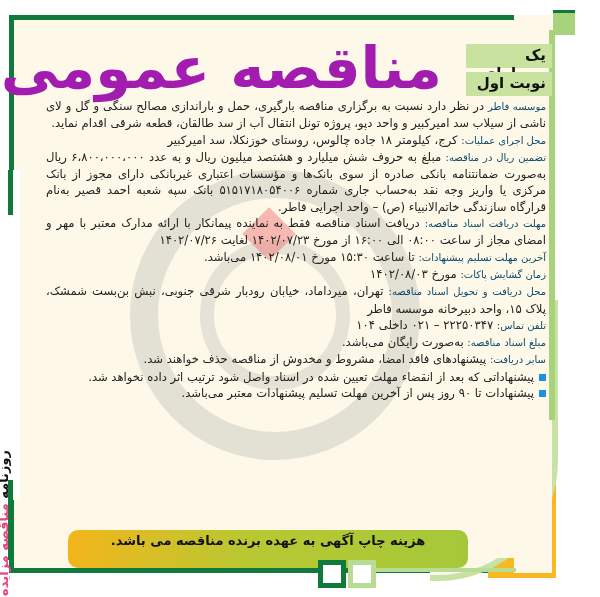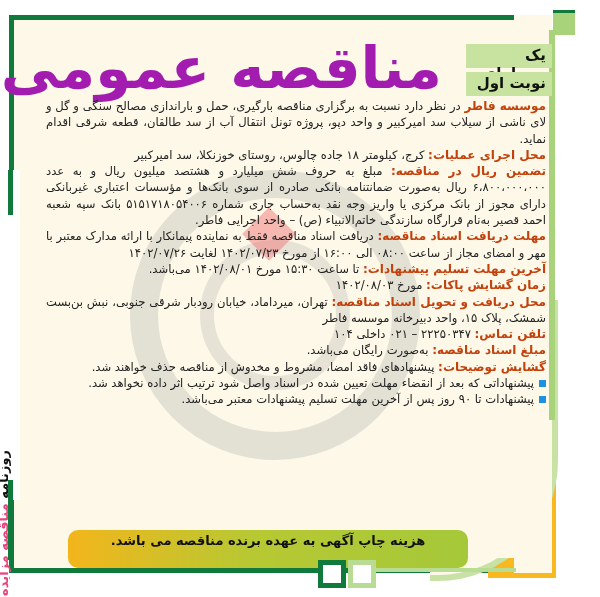--- a/index.html
+++ b/index.html
@@ -55,21 +55,21 @@
   .tag1 { top:24px; height:24px; }
   .tag2 { top:52px; height:24px; }
   .main-title {
     position:absolute; right:110px; top:8px; color:#a21caf; font-size:58px; font-weight:bold;
     font-family:"DejaVu Sans", sans-serif; line-height:80px; white-space:nowrap;
   }
   .body-text {
     position:absolute; right:6px; top:78px; width:500px; font-size:11.6px; line-height:16.3px; color:#222; text-align:justify;
   }
   .body-text p { margin:0; }
-  .b { font-weight:bold; color:#c2410c; font-size:12px; }
+  .b { font-weight:normal; color:#0c4a6e; font-size:10px; }
   .bullet { display:inline-block; width:7px; height:7px; background:#1e90e0; margin-left:5px; vertical-align:middle; }
   .footer-bar {
     position:absolute; left:68px; top:530px; width:400px; height:38px; border-radius:10px;
     background:linear-gradient(to left, #a5c83a 0%, #b8c832 55%, #f3b51c 100%);
     direction:rtl; text-align:center; font-weight:bold; font-size:13px; line-height:22px; color:#111;
   }
   .sq1 { position:absolute; left:318px; top:560px; width:18px; height:18px; border:5px solid #0f7a3c; background:#fff; }
   .sq2 { position:absolute; left:348px; top:560px; width:18px; height:18px; border:5px solid #b8dc94; background:#fff; }
   .bottom-line-light { position:absolute; left:376px; top:568px; width:140px; height:4px; background:#b8dc94; }
   .side-text {
@@ -106,21 +106,21 @@
       <span class="b">موسسه فاطر</span><span> در نظر دارد نسبت به برگزاری مناقصه بارگیری، حمل و باراندازی مصالح سنگی و گل و لای ناشی از سیلاب سد امیرکبیر و واحد دپو، پروژه تونل انتقال آب از سد طالقان، قطعه شرقی اقدام نماید.</span>
     </p>
     <p><span class="b">محل اجرای عملیات:</span><span> کرج، کیلومتر ۱۸ جاده چالوس، روستای خوزنکلا، سد امیرکبیر</span></p>
     <p><span class="b">تضمین ریال در مناقصه:</span><span> مبلغ به حروف شش میلیارد و هشتصد میلیون ریال و به عدد ۶،۸۰۰،۰۰۰،۰۰۰ ریال به‌صورت ضمانتنامه بانکی صادره از سوی بانک‌ها و مؤسسات اعتباری غیربانکی دارای مجوز از بانک مرکزی یا واریز وجه نقد به‌حساب جاری شماره ۵۱۵۱۷۱۸۰۵۴۰۰۶ بانک سپه شعبه احمد قصیر به‌نام قرارگاه سازندگی خاتم‌الانبیاء (ص) – واحد اجرایی فاطر.</span></p>
     <p><span class="b">مهلت دریافت اسناد مناقصه:</span><span> دریافت اسناد مناقصه فقط به نماینده پیمانکار با ارائه مدارک معتبر با مهر و امضای مجاز از ساعت ۰۸:۰۰ الی ۱۶:۰۰ از مورخ ۱۴۰۲/۰۷/۲۳ لغایت ۱۴۰۲/۰۷/۲۶</span></p>
     <p><span class="b">آخرین مهلت تسلیم پیشنهادات:</span><span> تا ساعت ۱۵:۳۰ مورخ ۱۴۰۲/۰۸/۰۱ می‌باشد.</span></p>
     <p><span class="b">زمان گشایش پاکات:</span><span> مورخ ۱۴۰۲/۰۸/۰۳</span></p>
     <p><span class="b">محل دریافت و تحویل اسناد مناقصه:</span><span> تهران، میرداماد، خیابان رودبار شرقی جنوبی، نبش بن‌بست شمشک، پلاک ۱۵، واحد دبیرخانه موسسه فاطر</span></p>
     <p><span class="b">تلفن تماس:</span><span> ۲۲۲۵۰۳۴۷ – ۰۲۱ داخلی ۱۰۴</span></p>
     <p><span class="b">مبلغ اسناد مناقصه:</span><span> به‌صورت رایگان می‌باشد.</span></p>
-    <p><span class="b">گشایش توضیحات:</span><span> پیشنهادهای فاقد امضا، مشروط و مخدوش از مناقصه حذف خواهند شد.</span></p>
+    <p><span class="b">سایر دریافت:</span><span> پیشنهادهای فاقد امضا، مشروط و مخدوش از مناقصه حذف خواهند شد.</span></p>
     <p><span class="bullet"></span><span>پیشنهاداتی که بعد از انقضاء مهلت تعیین شده در اسناد واصل شود ترتیب اثر داده نخواهد شد.</span></p>
     <p><span class="bullet"></span><span>پیشنهادات تا ۹۰ روز پس از آخرین مهلت تسلیم پیشنهادات معتبر می‌باشد.</span></p>
   </div>
 </div>
 
 <div class="footer-bar">هزینه چاپ آگهی به عهده برنده مناقصه می باشد.</div>
 <div class="bottom-line-light"></div>
 <div class="sq1"></div>
 <div class="sq2"></div>
 

